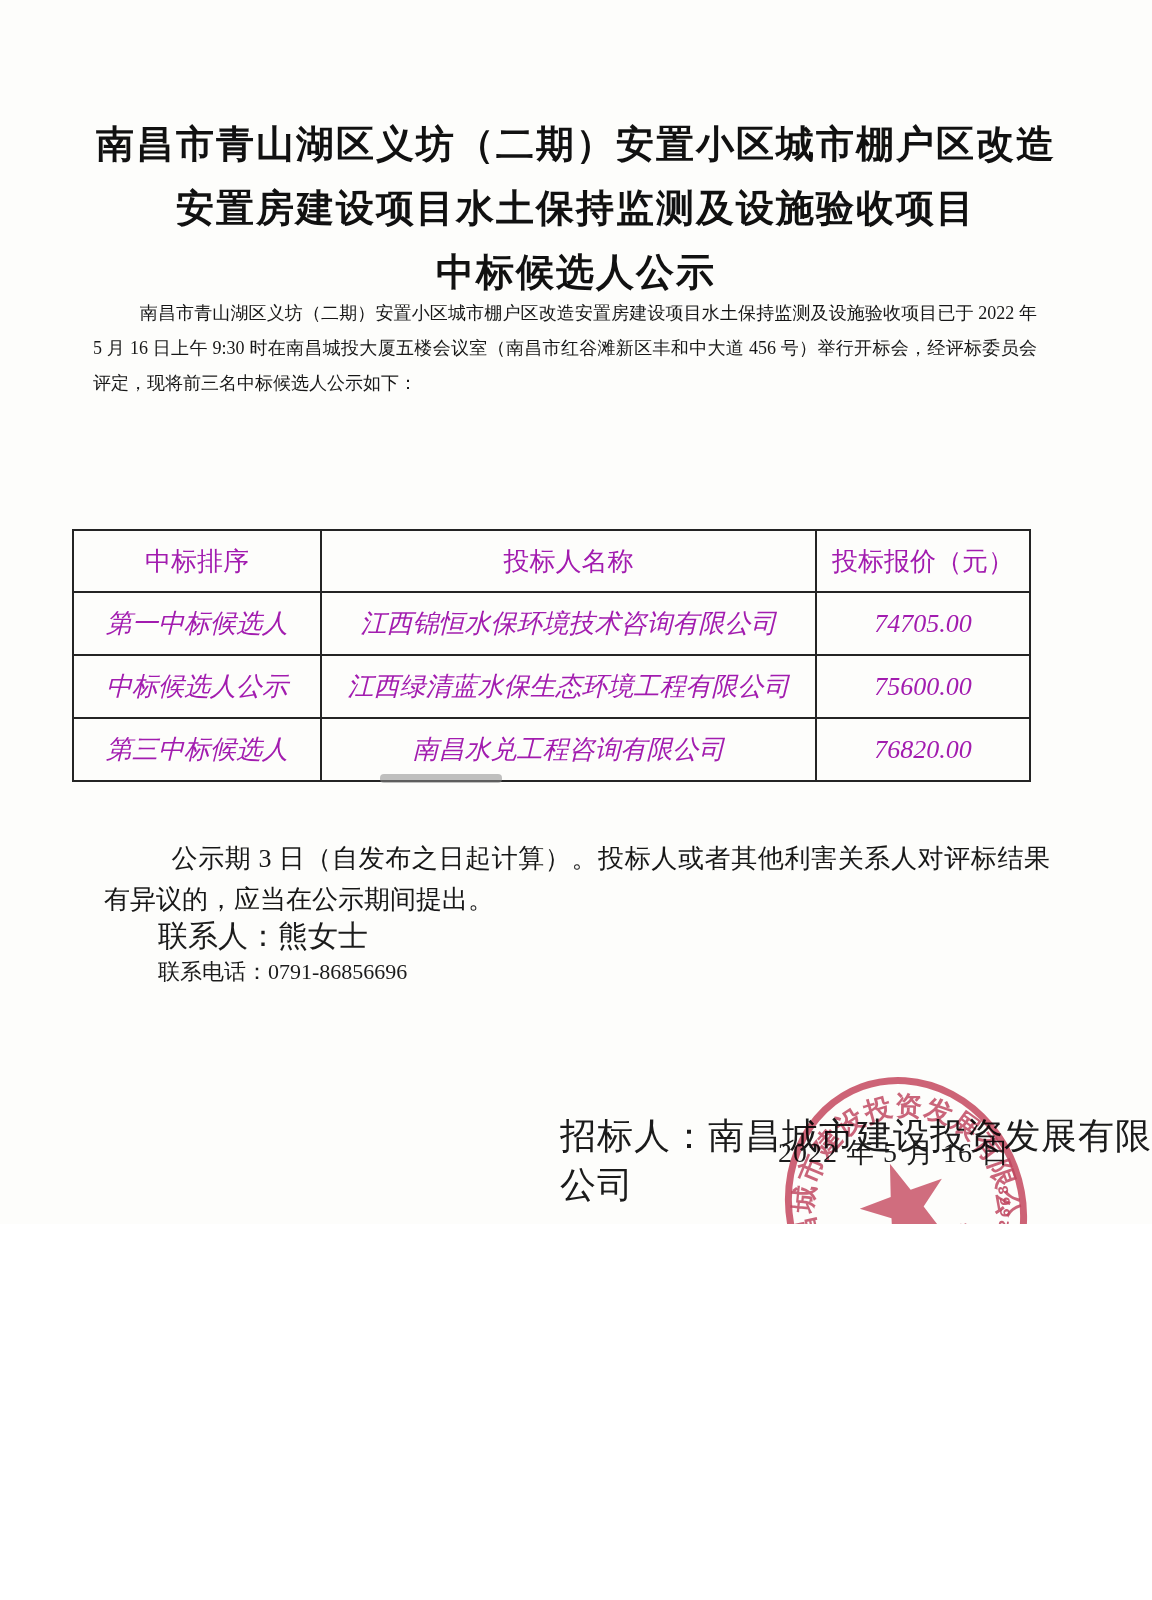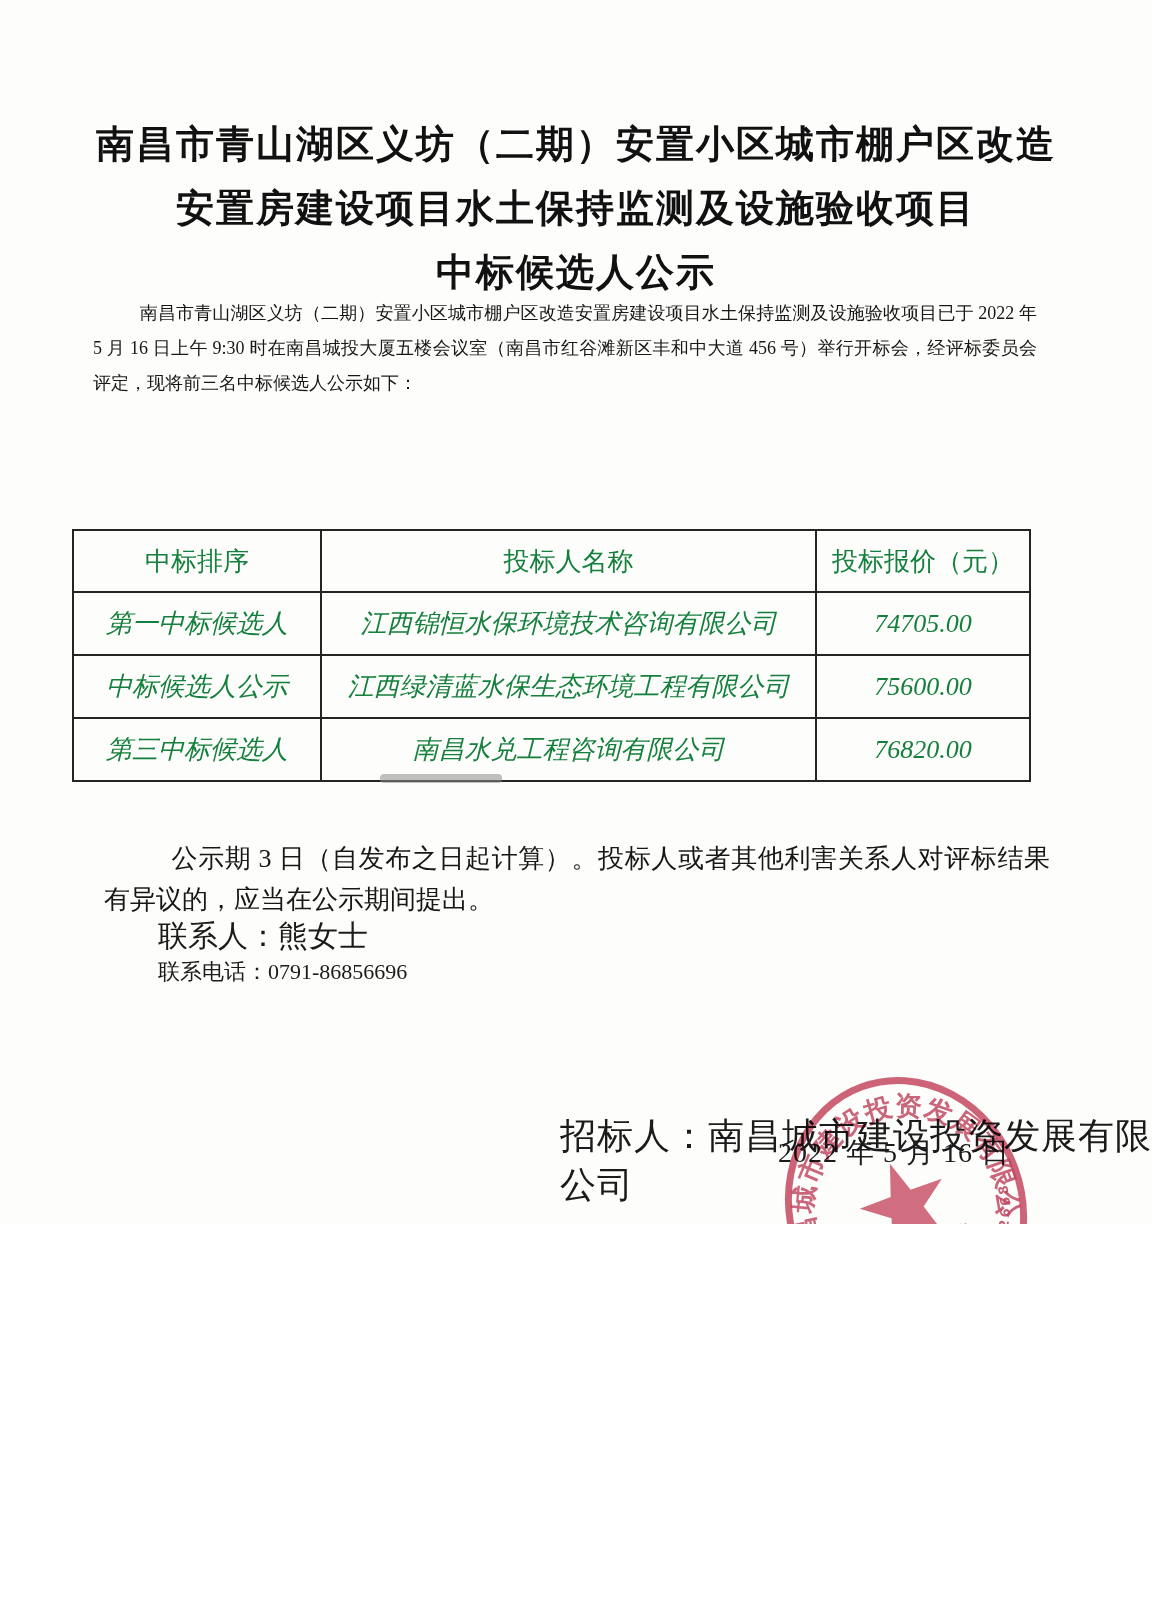--- a/index.html
+++ b/index.html
@@ -39,21 +39,21 @@
     color: #171717;
   }
   
   table.bid-table {
     position: absolute;
     top: 529px; left: 72px;
     width: 957px;
     border-collapse: collapse;
     table-layout: fixed;
     font-size: 26px;
-    color: #15803d;
+    color: #a21caf;
   }
   table.bid-table th, table.bid-table td {
     border: 2px solid #242424;
     text-align: center;
     vertical-align: middle;
     font-weight: normal;
     padding: 0 4px;
     overflow: hidden;
     white-space: nowrap;
   }

